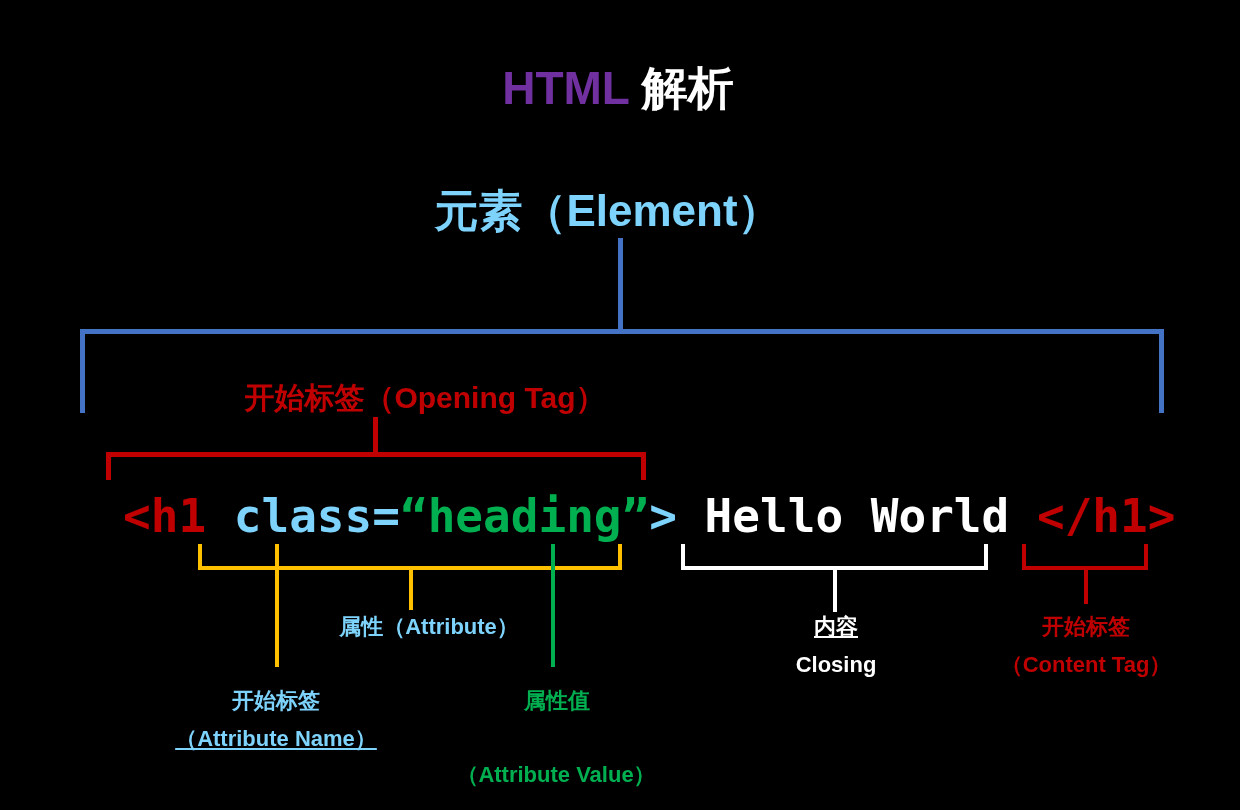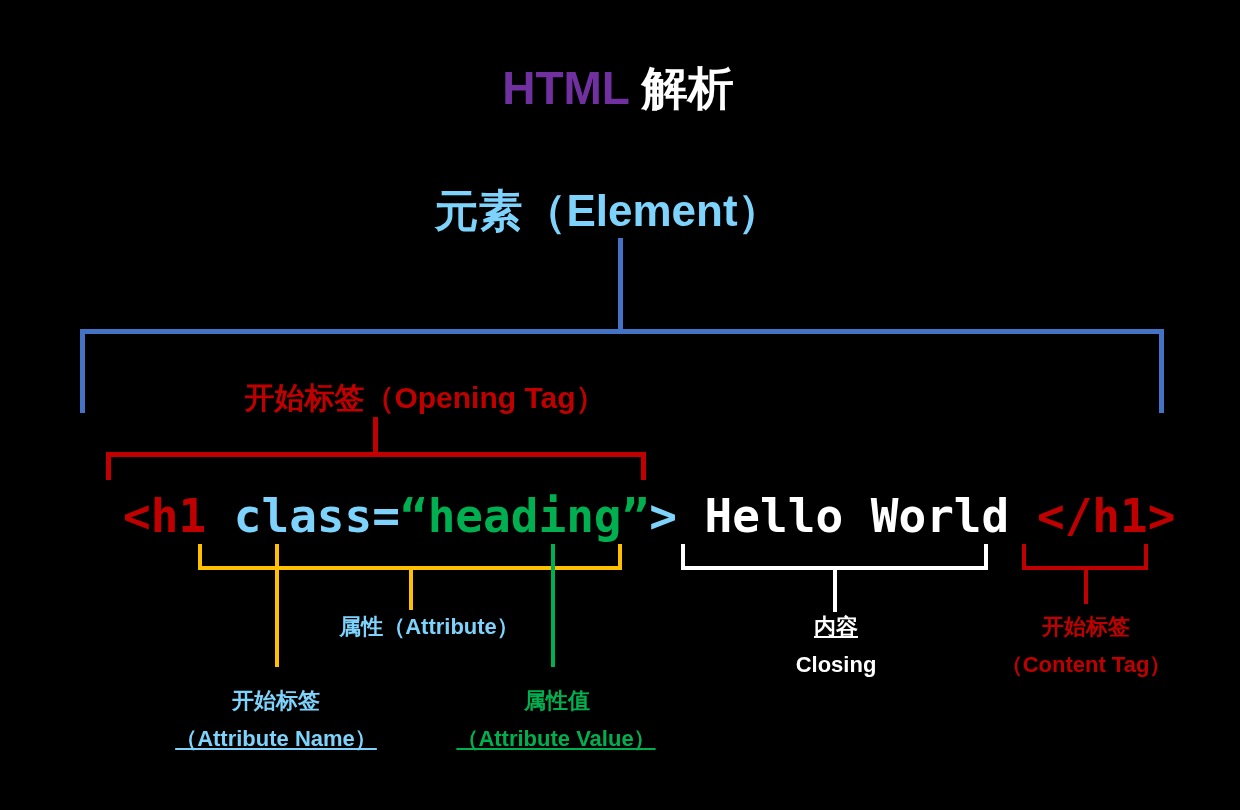--- a/index.html
+++ b/index.html
@@ -96,15 +96,15 @@
   <div class="label sub30 c-white" style="top:614px; left:836px;text-decoration:underline;">内容</div>
   <div class="label sub30 c-white" style="top:652px; left:836px;">Closing</div>
 
   <div class="label sub30 c-red" style="top:614px; left:1086px;">开始标签</div>
   <div class="label sub30 c-red" style="top:652px; left:1086px;">（Content Tag）</div>
 
   <div class="label sub30 c-gold" style="top:688px; left:276px;">开始标签</div>
   <div class="label sub30 c-gold" style="top:726px; left:276px;text-decoration:underline;">（Attribute Name）</div>
 
   <div class="label sub30 c-green" style="top:688px; left:557px;">属性值</div>
-  <div class="label sub30 c-green" style="top:726px; left:556px;text-decoration:underline;">（Attribute Value）</div>
+  <div class="label sub30 c-green" style="top:762px; left:556px;">（Attribute Value）</div>
 
 </div>
 
 </body></html>

